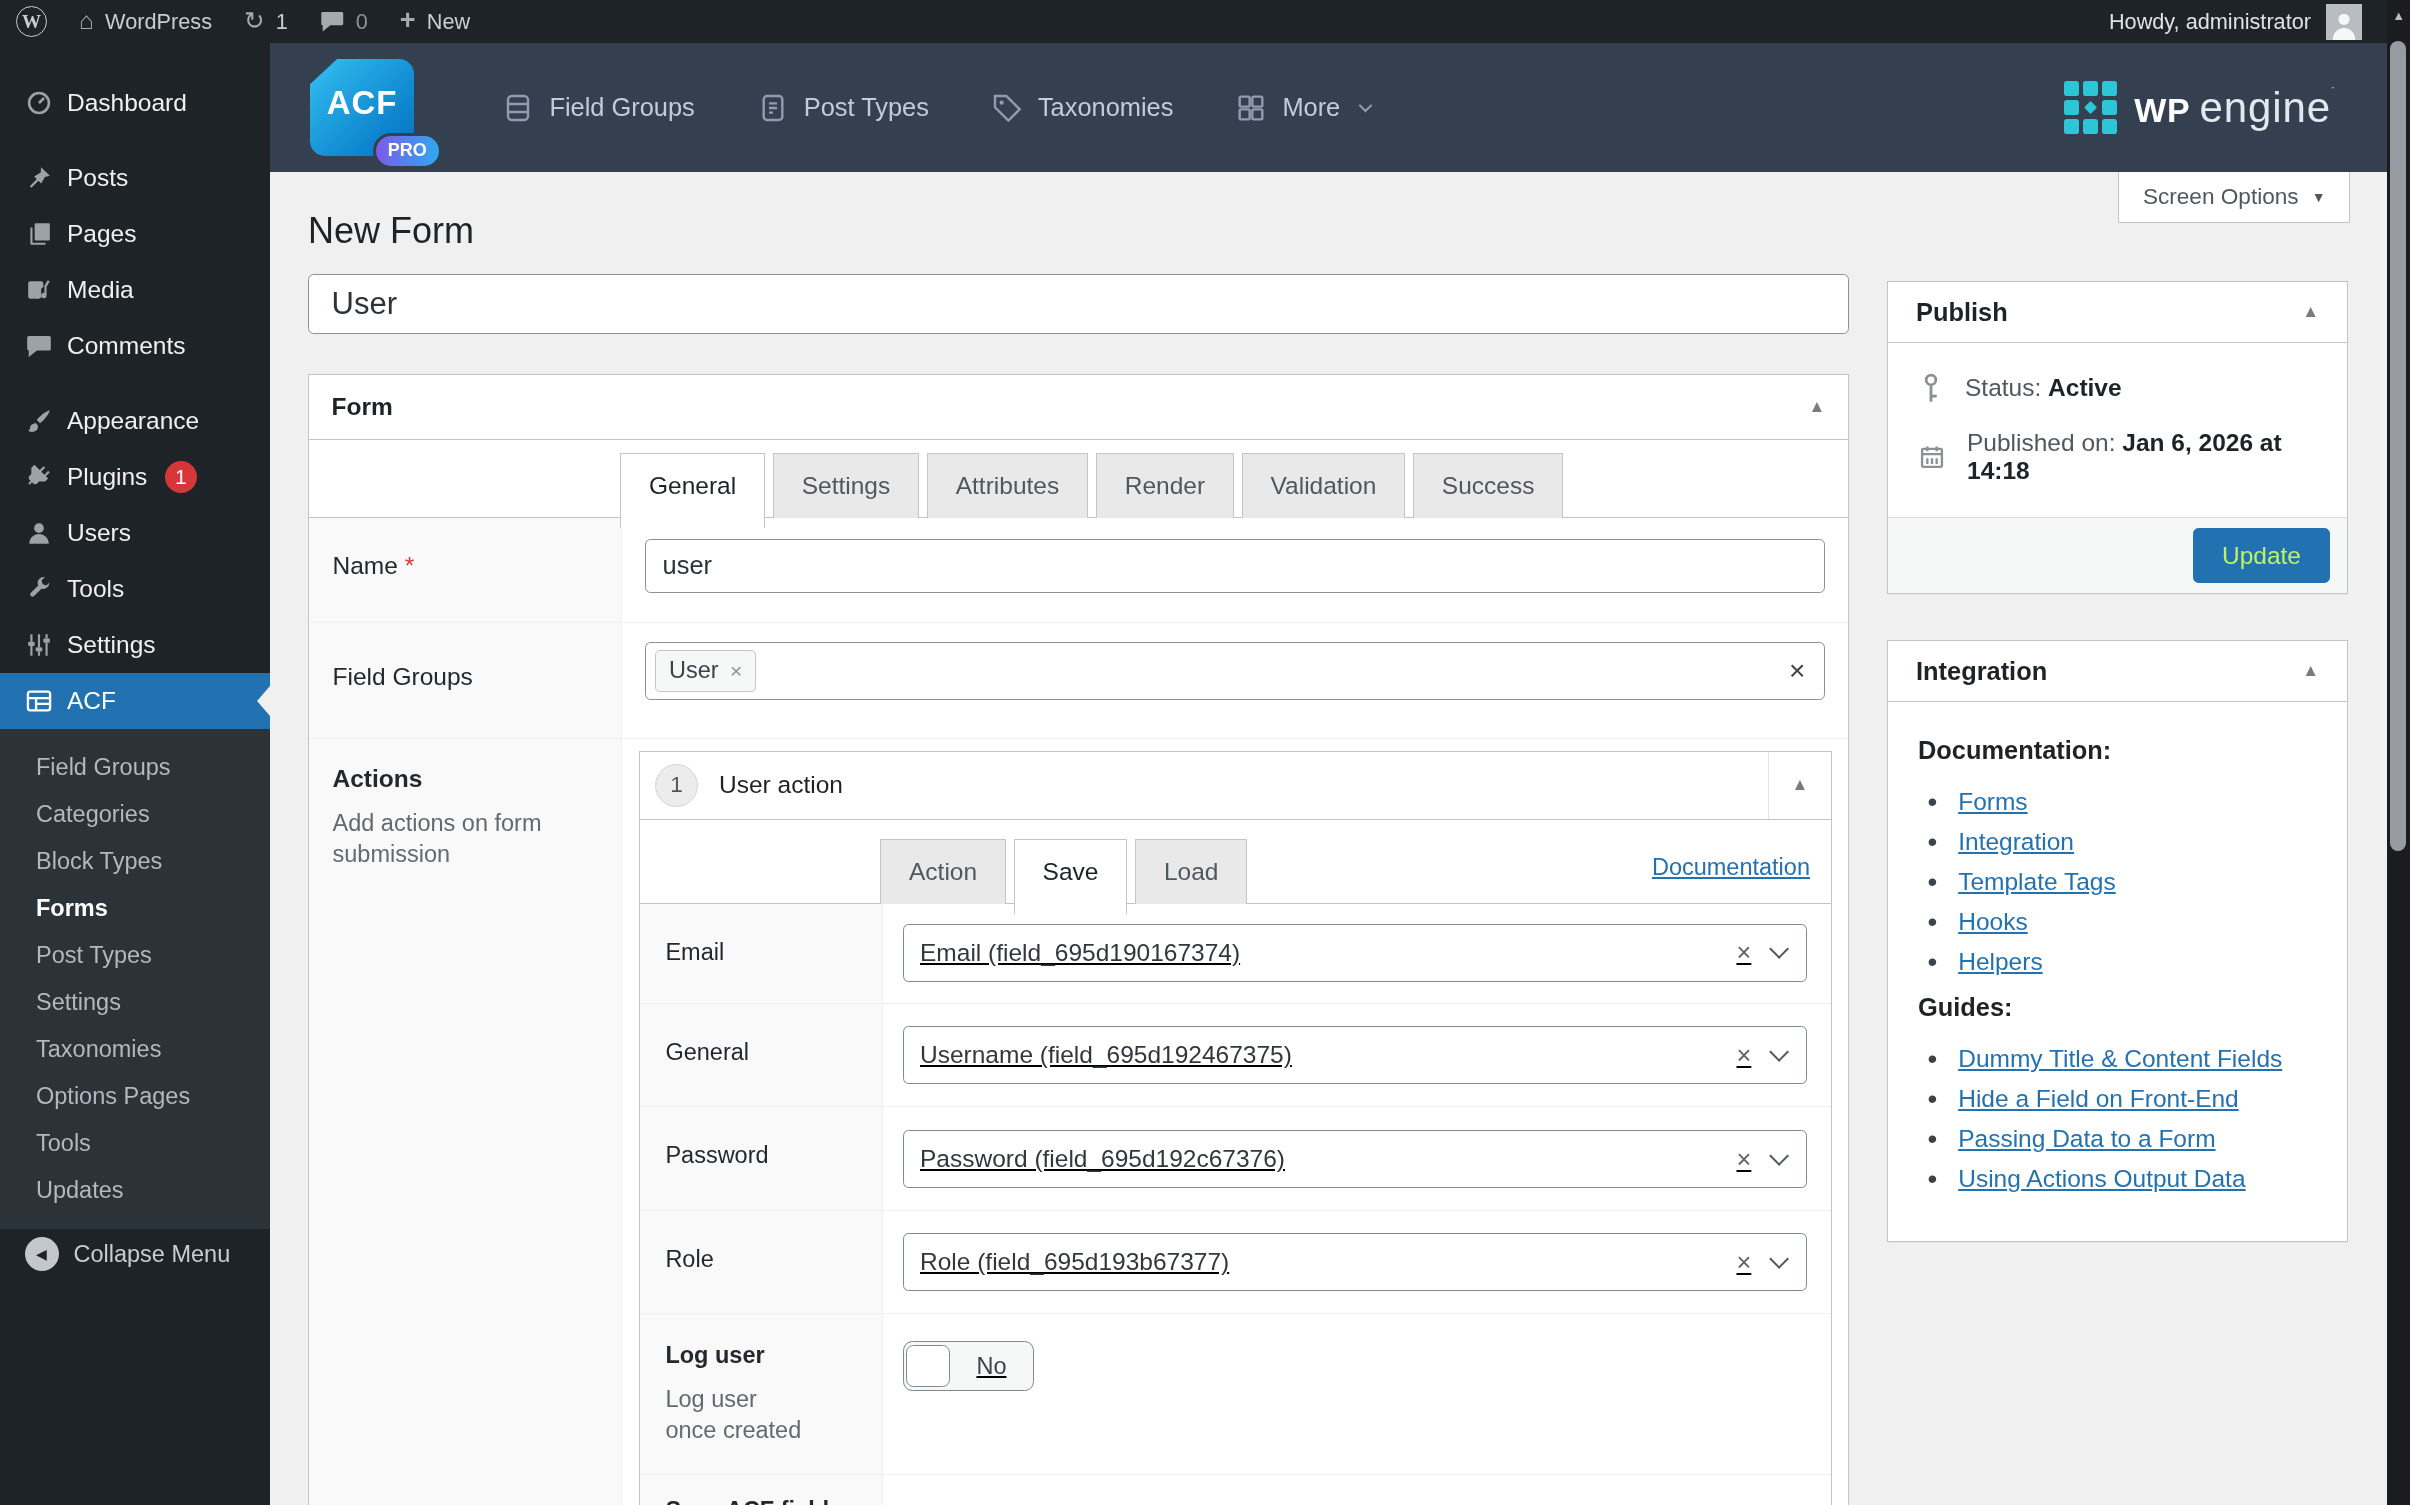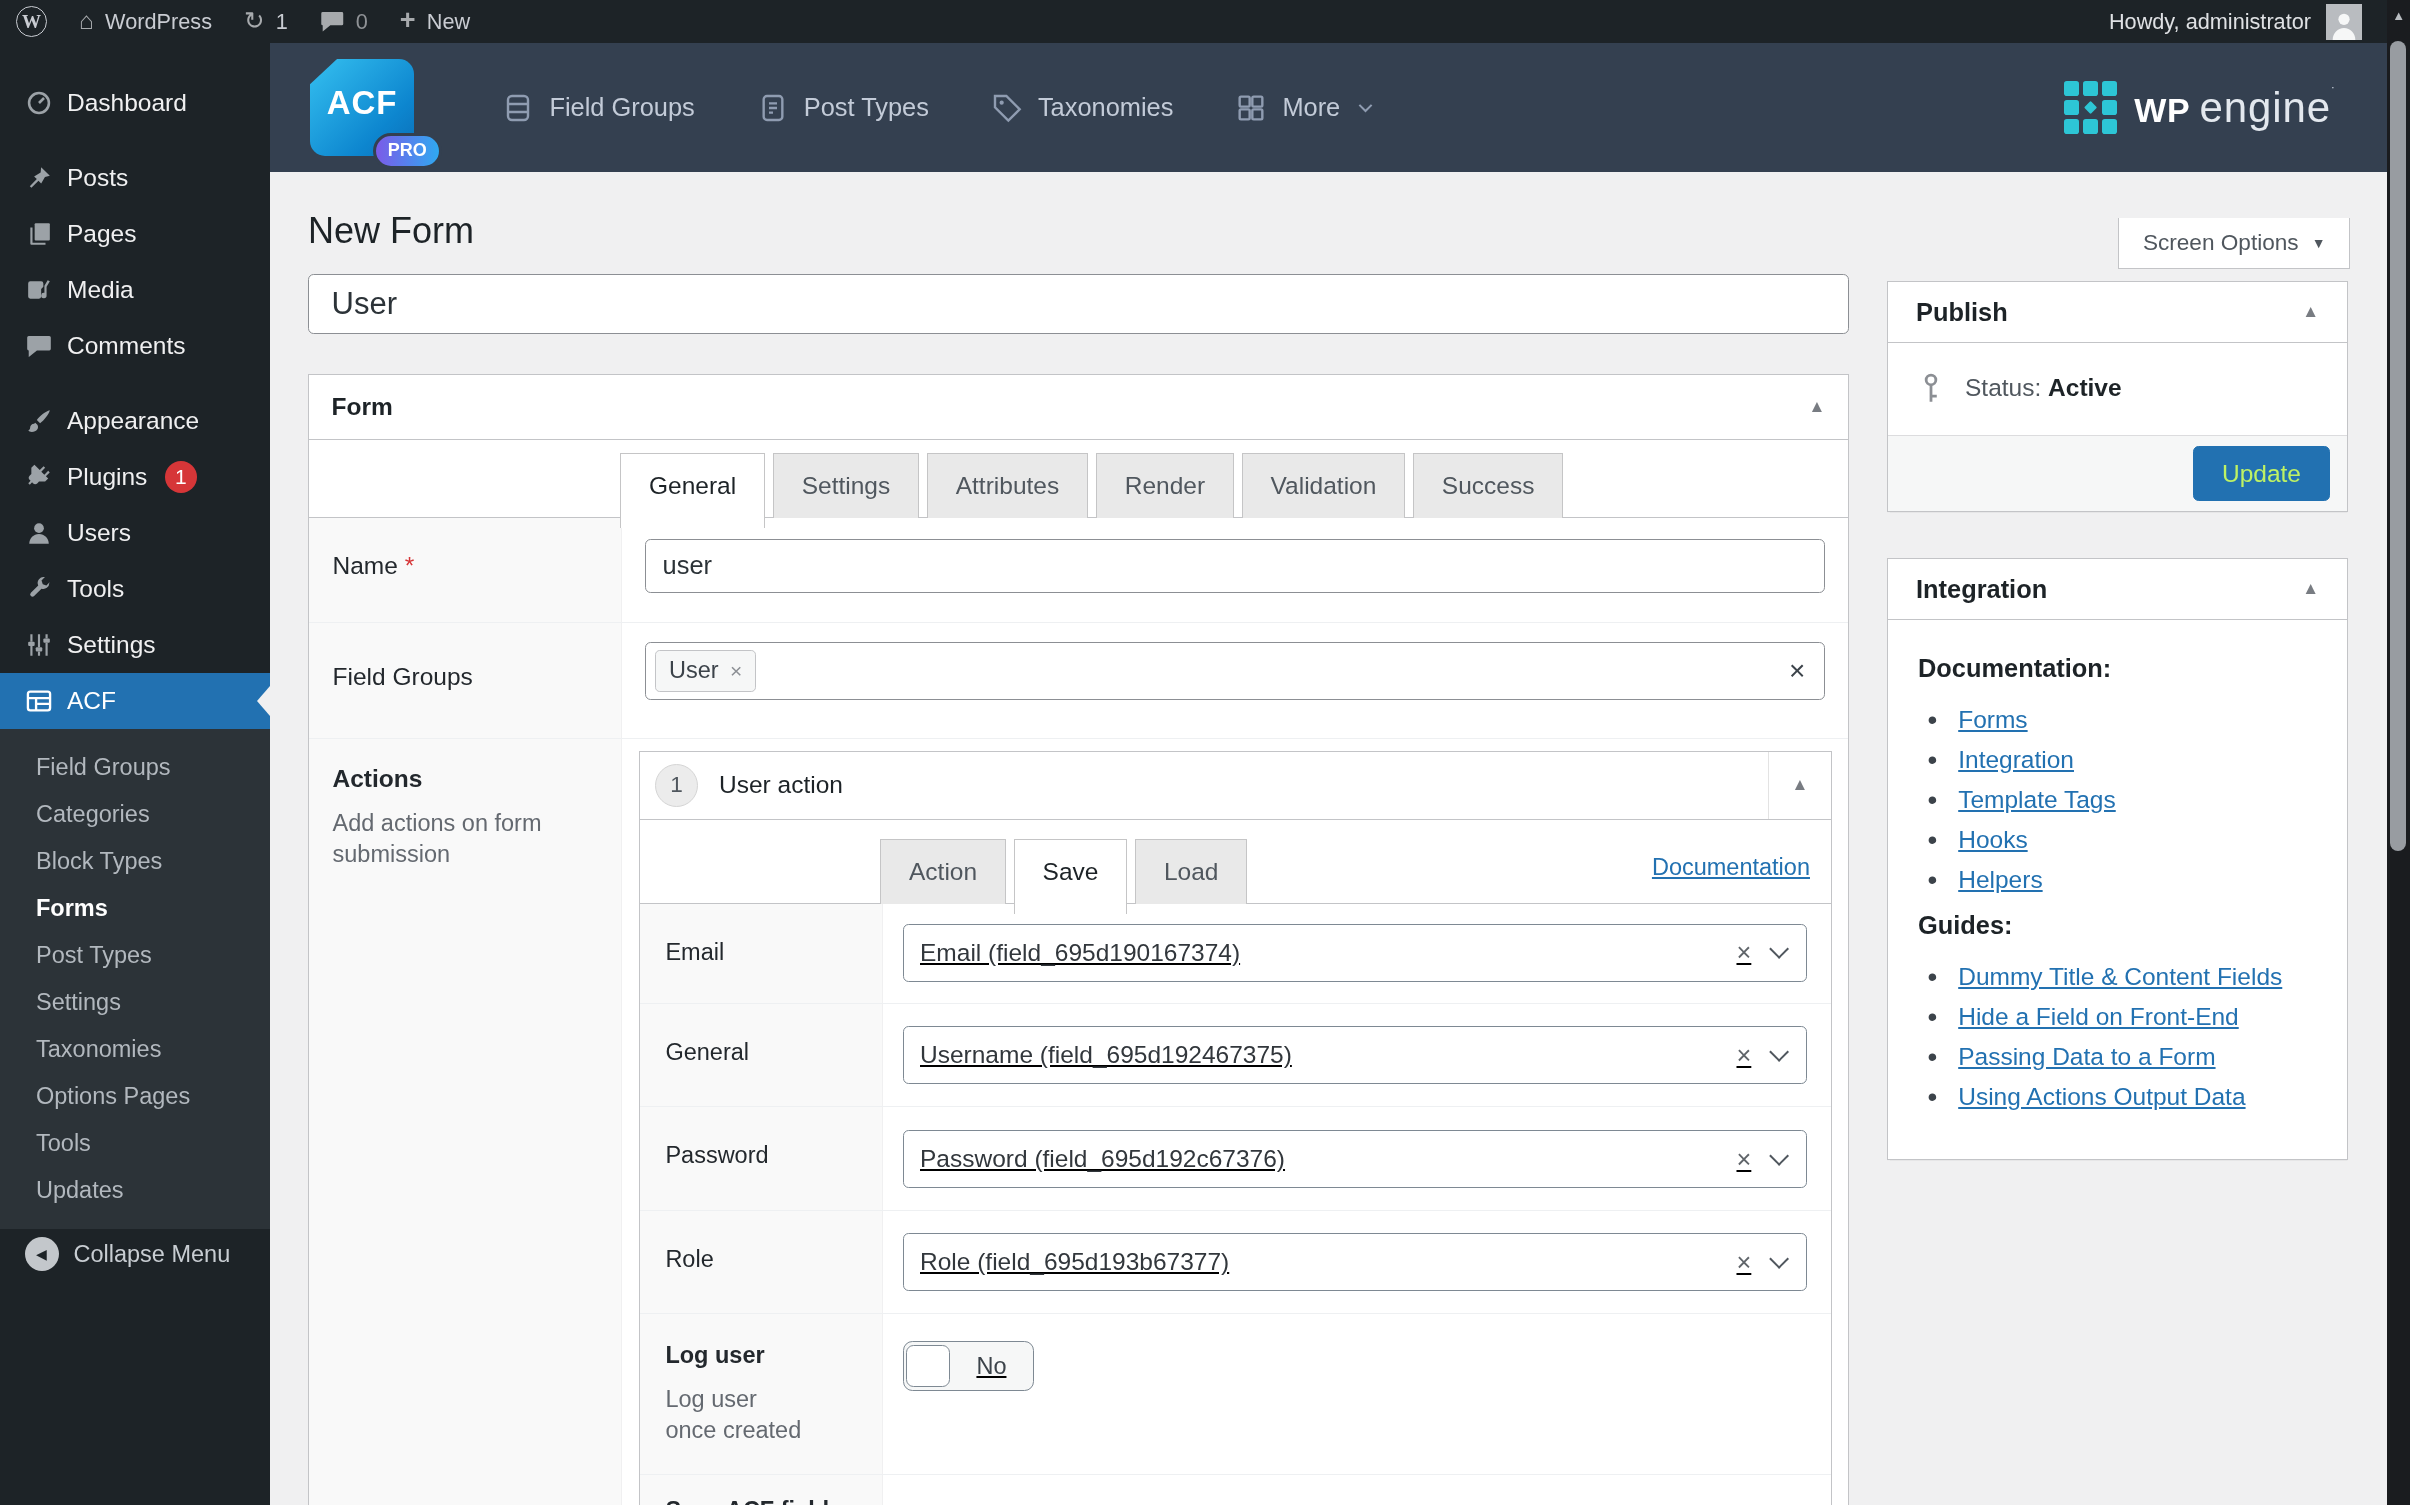--- a/index.html
+++ b/index.html
@@ -56,21 +56,21 @@
   .wpe{margin-left:auto;margin-right:75px;display:flex;align-items:center;gap:17px;}
   .wpe-grid{width:53px;height:53px;display:grid;grid-template-columns:repeat(3,1fr);grid-template-rows:repeat(3,1fr);gap:3.8px;}
   .wpe-grid span{background:#2dc6d6;border-radius:2.8px;}
   .wpe-grid .diamond{transform:rotate(45deg) scale(.62);border-radius:1.9px;}
   .wpe-bold{color:#fff;font-weight:bold;font-size:34px;letter-spacing:0.5px;}
   .wpe-light{color:#e3e8ee;font-size:42px;letter-spacing:0.9px;margin-left:9.4px;}
   .wpe-tm{color:#b9c2cf;font-size:15px;vertical-align:top;}
 
   
   #screen-options{position:absolute;top:172px;right:61px;background:#fff;border:0.9px solid #c3c4c7;border-top:none;
-    padding:12.2px 23.5px;font-size:22.6px;color:#50575e;display:flex;gap:13px;align-items:center;z-index:20;cursor:pointer;margin-top:46px;}
+    padding:12.2px 23.5px;font-size:22.6px;color:#50575e;display:flex;gap:13px;align-items:center;z-index:20;cursor:pointer;}
   .so-caret{font-size:14px;}
 
   
   #content{position:absolute;left:270px;top:172px;right:24.5px;bottom:0;}
   .cols{display:flex;padding-left:38px;}
   .col-main{width:1541px;}
   h1.page-title{margin:38px 0 0;font-size:36px;font-weight:400;color:#1d2327;}
   .title-input{margin-top:21.7px;width:100%;height:60px;border:0.9px solid #8c8f94;border-radius:5.6px;background:#fff;
     font-size:31px;color:#2c3338;padding:0 22.6px;box-sizing:border-box;font-family:"Liberation Sans",sans-serif;}
   .panel{margin-top:40px;background:#fff;border:0.9px solid #c3c4c7;box-shadow:0 0.9px 0.9px rgba(0,0,0,.04);}
@@ -527,20 +527,32 @@
               <svg width="26" height="30" viewBox="0 0 20 26" fill="none" stroke="currentColor" stroke-width="2.4">
                   <circle cx="10" cy="6" r="4.2"></circle>
                   <path d="M10 10.5V25M10 20h5"></path>
                 </svg>
             </span>
             <span>
               <span>Status:</span>
               <b>Active</b>
             </span>
           </div>
+          <div class="pub-row">
+            <span class="pico">
+              <svg width="28" height="28" viewBox="0 0 24 24" fill="none" stroke="currentColor" stroke-width="2">
+                  <rect x="3.5" y="5" width="17" height="15.5" rx="1"></rect>
+                  <path d="M3.5 9.5h17M8 3v4M16 3v4M8 13v5M12 13v5M16 13v5"></path>
+                </svg>
+            </span>
+            <span>
+              <span>Published on:</span>
+              <b>Jan 6, 2026 at 14:18</b>
+            </span>
+          </div>
         </div>
         <div class="pub-foot">
           <button class="btn-update">Update</button>
         </div>
       </div>
 
       <div class="side-panel int-panel">
         <div class="sp-h">
           <span>Integration</span>
           <span class="caret">▲</span>

